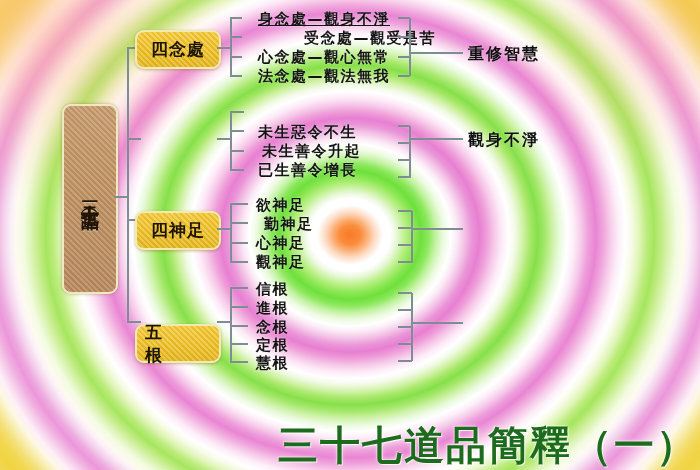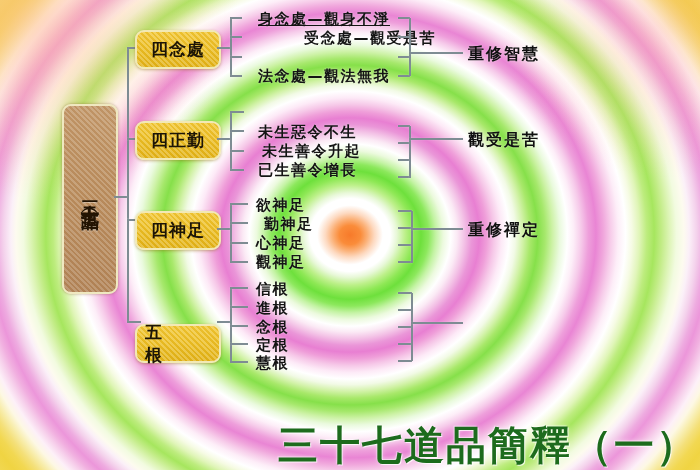--- a/index.html
+++ b/index.html
@@ -229,51 +229,49 @@
   </div>
   <div class="ln h" style="left:217px; top:47px; width:14px;"></div>
   <div class="ln v" style="left:230px; top:18px; height:58px;"></div>
   <div class="ln h" style="left:230px; top:17px; width:12px;"></div>
   <div class="ln h" style="left:230px; top:36px; width:12px;"></div>
   <div class="ln h" style="left:230px; top:56px; width:12px;"></div>
   <div class="ln h" style="left:230px; top:75px; width:12px;"></div>
 
   <div class="detail-row" style="left:258px; top:10px;text-decoration:underline;">身念處—觀身不淨</div>
   <div class="detail-row" style="left:261px; top:29px;margin-left:43px;">受念處—觀受是苦</div>
+  <div class="detail-row" style="left:258px; top:48px;">心念處—觀心無常</div>
   <div class="detail-row" style="left:258px; top:67px;">法念處—觀法無我</div>
 
   <div class="ln h" style="left:398px; top:17px; width:12px;"></div>
   <div class="ln h" style="left:398px; top:36px; width:12px;"></div>
   <div class="ln h" style="left:398px; top:56px; width:12px;"></div>
   <div class="ln h" style="left:398px; top:75px; width:12px;"></div>
   <div class="ln v" style="left:409px; top:18px; height:58px;"></div>
   <div class="ln h" style="left:409px; top:52px; width:54px;"></div>
   <div class="result-label" style="left:468px; top:44px;">重修智慧</div>
 
-  <div class="cat-box" style="left:135px; top:121px;">
-    <span class="ctext">四正勤</span>
-  </div>
   <div class="ln h" style="left:217px; top:138px; width:14px;"></div>
   <div class="ln v" style="left:230px; top:112px; height:58px;"></div>
   <div class="ln h" style="left:230px; top:111px; width:14px;"></div>
   <div class="ln h" style="left:230px; top:130px; width:14px;"></div>
   <div class="ln h" style="left:230px; top:150px; width:14px;"></div>
   <div class="ln h" style="left:230px; top:169px; width:14px;"></div>
 
   <div class="detail-row" style="left:258px; top:123px;">未生惡令不生</div>
   <div class="detail-row" style="left:262px; top:142px;text-align:center;">未生善令升起</div>
   <div class="detail-row" style="left:258px; top:161px;">已生善令增長</div>
 
   <div class="ln h" style="left:398px; top:125px; width:12px;"></div>
   <div class="ln h" style="left:398px; top:142px; width:12px;"></div>
   <div class="ln h" style="left:398px; top:159px; width:12px;"></div>
   <div class="ln h" style="left:398px; top:176px; width:12px;"></div>
   <div class="ln v" style="left:409px; top:126px; height:52px;"></div>
   <div class="ln h" style="left:409px; top:138px; width:54px;"></div>
-  <div class="result-label" style="left:468px; top:130px;">觀受是苦</div>
+  <div class="result-label" style="left:468px; top:130px;">觀身不淨</div>
 
   <div class="cat-box" style="left:135px; top:211px;">
     <span class="ctext">四神足</span>
   </div>
   <div class="ln h" style="left:217px; top:228px; width:14px;"></div>
   <div class="ln v" style="left:230px; top:204px; height:58px;"></div>
   <div class="ln h" style="left:230px; top:203px; width:18px;"></div>
   <div class="ln h" style="left:230px; top:222px; width:18px;"></div>
   <div class="ln h" style="left:230px; top:242px; width:18px;"></div>
   <div class="ln h" style="left:230px; top:261px; width:18px;"></div>
@@ -282,21 +280,20 @@
   <div class="detail-row" style="left:256px; top:215px;margin-left:8px;">勤神足</div>
   <div class="detail-row" style="left:256px; top:234px;">心神足</div>
   <div class="detail-row" style="left:256px; top:253px;">觀神足</div>
 
   <div class="ln h" style="left:398px; top:210px; width:14px;"></div>
   <div class="ln h" style="left:398px; top:227px; width:14px;"></div>
   <div class="ln h" style="left:398px; top:244px; width:14px;"></div>
   <div class="ln h" style="left:398px; top:261px; width:14px;"></div>
   <div class="ln v" style="left:411px; top:211px; height:52px;"></div>
   <div class="ln h" style="left:411px; top:228px; width:52px;"></div>
-  <div class="result-label" style="left:468px; top:220px;">重修禪定</div>
 
   <div class="cat-box wide" style="left:135px; top:304px;margin-top:20px;">
     <span class="ctext">五　根</span>
   </div>
   <div class="ln h" style="left:217px; top:321px; width:14px;"></div>
   <div class="ln v" style="left:230px; top:288px; height:74px;"></div>
   <div class="ln h" style="left:230px; top:287px; width:18px;"></div>
   <div class="ln h" style="left:230px; top:306px; width:18px;"></div>
   <div class="ln h" style="left:230px; top:325px; width:18px;"></div>
   <div class="ln h" style="left:230px; top:343px; width:18px;"></div>

